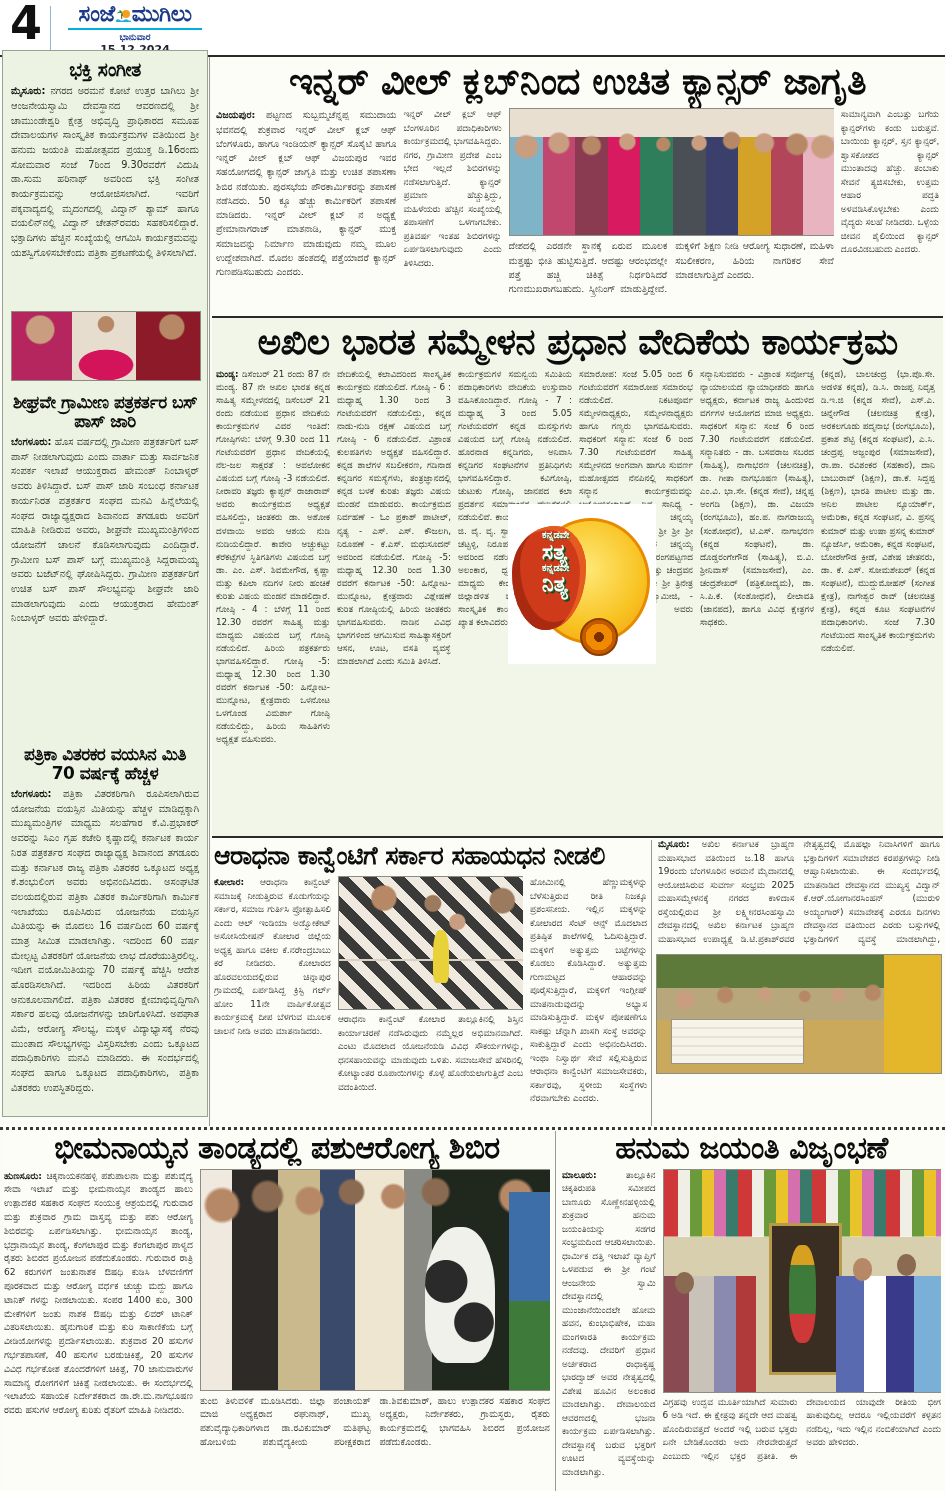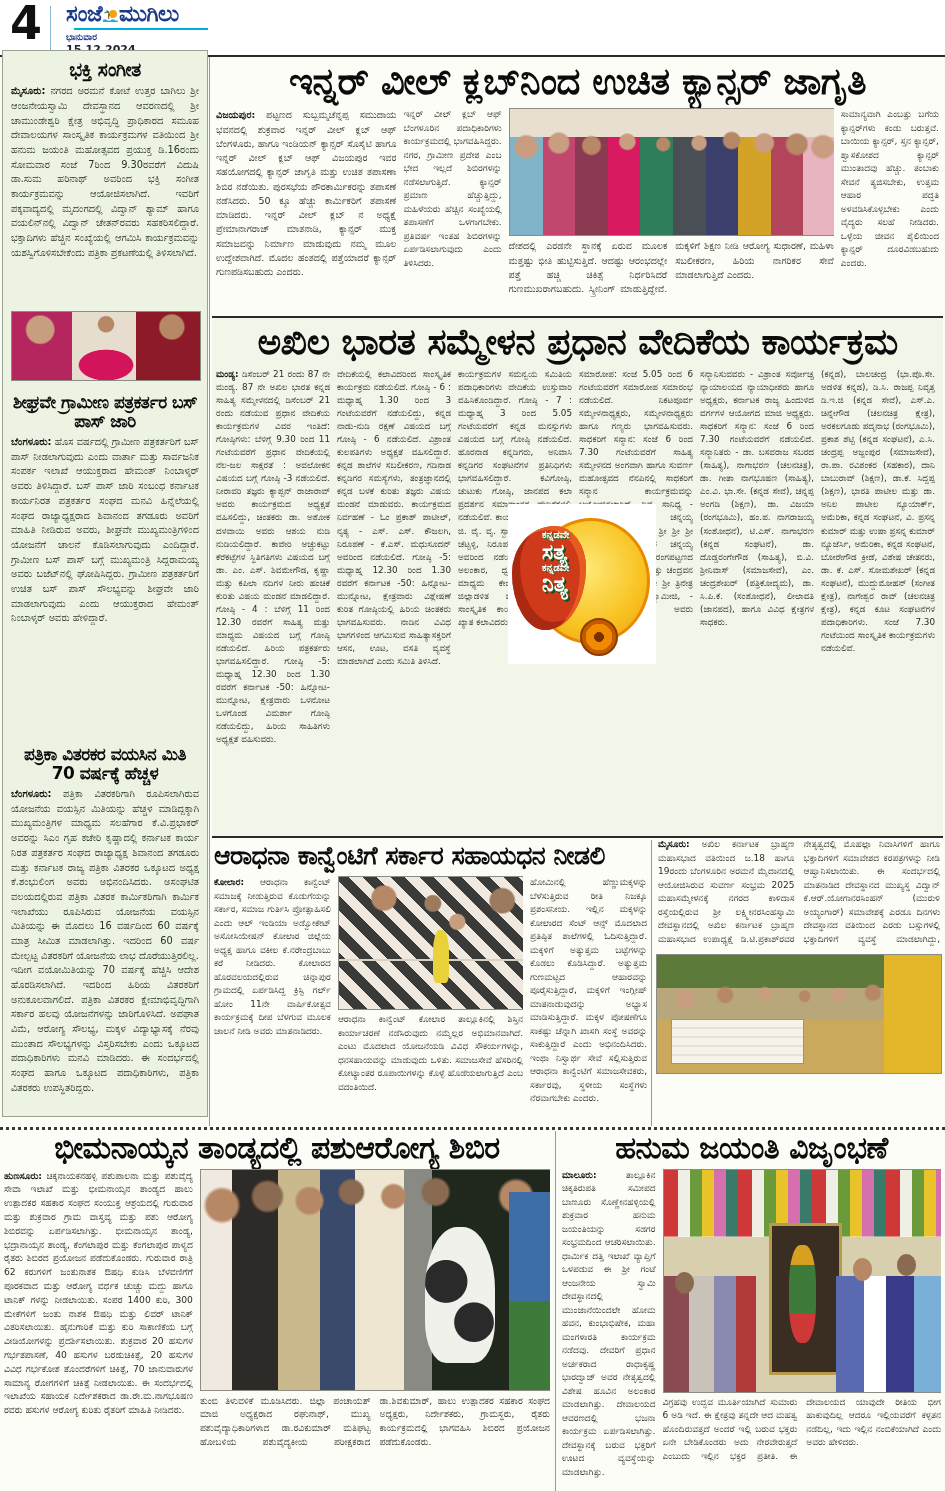--- a/index.html
+++ b/index.html
@@ -3,21 +3,21 @@
 <meta charset="utf-8">
 <style>
   html,body{margin:0;padding:0;background:#e8e8e2;}
   #page{position:relative;width:945px;height:1491px;background:#fcfcf6;margin:0 auto;
         font-family:"DejaVu Sans","Liberation Sans",sans-serif;color:#20281f;overflow:hidden;}
   
   #hdr{position:absolute;left:0;top:0;width:945px;height:55px;background:#fff;
        border-bottom:2px solid #2a2a2a;}
   #pgnum{position:absolute;left:10px;top:-4px;font-size:46px;font-weight:700;color:#111;}
   #hdr-sep{position:absolute;left:50px;top:6px;width:1px;height:44px;background:#8ab6d8;}
-  #mast{position:absolute;left:66px;top:2px;width:150px;text-align:left;}
+  #mast{position:absolute;left:60px;top:2px;width:150px;text-align:center;}
   #mast .title{font-size:22px;font-weight:700;color:#1b3a8a;letter-spacing:-0.5px;line-height:1.05;}
   #mast .rule{height:2px;background:#00aee0;margin:1px 8px 2px 8px;}
   #mast .day{font-size:9px;font-weight:700;color:#1b3a8a;}
   #mast .date{font-size:11px;font-weight:700;color:#223;}
   .palm{display:inline-block;vertical-align:middle;margin:0 1px;}
   
   .rule-v{position:absolute;width:1px;background:#9a9a92;}
   .art{position:absolute;overflow:hidden;}
   .bodytxt{font-size:9.5px;line-height:1.5;text-align:justify;color:#28301f;}
   .dl{font-weight:700;color:#10150e;}
@@ -183,21 +183,21 @@
 
   <div id="cancer" class="art">
     <div class="hl">ಇನ್ನರ್ ವೀಲ್ ಕ್ಲಬ್‌ನಿಂದ ಉಚಿತ ಕ್ಯಾನ್ಸರ್ ಜಾಗೃತಿ</div>
     <div class="cols" style="padding:0 4px;">
       <div class="col bodytxt" style="width:182px;height:198px;"><span class="dl">ವಿಜಯಪುರ:</span> <span>ಪಟ್ಟಣದ ಸುಬ್ಬಮ್ಮಚೆನ್ನಪ್ಪ ಸಮುದಾಯ ಭವನದಲ್ಲಿ ಶುಕ್ರವಾರ ಇನ್ನರ್ ವೀಲ್ ಕ್ಲಬ್ ಆಫ್ ಬೆಂಗಳೂರು, ಹಾಗೂ ಇಂಡಿಯನ್ ಕ್ಯಾನ್ಸರ್ ಸೊಸೈಟಿ ಹಾಗೂ ಇನ್ನರ್ ವೀಲ್ ಕ್ಲಬ್ ಆಫ್ ವಿಜಯಪುರ ಇವರ ಸಹಯೋಗದಲ್ಲಿ ಕ್ಯಾನ್ಸರ್ ಜಾಗೃತಿ ಮತ್ತು ಉಚಿತ ತಪಾಸಣಾ ಶಿಬಿರ ನಡೆಯಿತು. ಪುರಸಭೆಯ ಪೌರಕಾರ್ಮಿಕರನ್ನು ತಪಾಸಣೆ ನಡೆಸಿದರು. 50 ಕ್ಕೂ ಹೆಚ್ಚು ಕಾರ್ಮಿಕರಿಗೆ ತಪಾಸಣೆ ಮಾಡಿದರು. ಇನ್ನರ್ ವೀಲ್ ಕ್ಲಬ್ ನ ಅಧ್ಯಕ್ಷೆ ಪ್ರೇಮಾನಾಗರಾಜ್ ಮಾತನಾಡಿ, ಕ್ಯಾನ್ಸರ್ ಮುಕ್ತ ಸಮಾಜವನ್ನು ನಿರ್ಮಾಣ ಮಾಡುವುದು ನಮ್ಮ ಮೂಲ ಉದ್ದೇಶವಾಗಿದೆ. ಮೊದಲ ಹಂತದಲ್ಲಿ ಪತ್ತೆಯಾದರೆ ಕ್ಯಾನ್ಸರ್ ಗುಣಪಡಿಸಬಹುದು ಎಂದರು.</span></div>
       <div class="col bodytxt" style="width:99px;height:198px;font-size:9px;">ಇನ್ನರ್ ವೀಲ್ ಕ್ಲಬ್ ಆಫ್ ಬೆಂಗಳೂರಿನ ಪದಾಧಿಕಾರಿಗಳು ಕಾರ್ಯಕ್ರಮದಲ್ಲಿ ಭಾಗವಹಿಸಿದ್ದರು. ನಗರ, ಗ್ರಾಮೀಣ ಪ್ರದೇಶ ಎಂಬ ಭೇದ ಇಲ್ಲದೆ ಶಿಬಿರಗಳನ್ನು ನಡೆಸಲಾಗುತ್ತಿದೆ. ಕ್ಯಾನ್ಸರ್ ಪ್ರಮಾಣ ಹೆಚ್ಚುತ್ತಿದ್ದು, ಮಹಿಳೆಯರು ಹೆಚ್ಚಿನ ಸಂಖ್ಯೆಯಲ್ಲಿ ತಪಾಸಣೆಗೆ ಒಳಗಾಗಬೇಕು. ಪ್ರತಿವರ್ಷ ಇಂತಹ ಶಿಬಿರಗಳನ್ನು ಏರ್ಪಡಿಸಲಾಗುವುದು ಎಂದು ತಿಳಿಸಿದರು.</div>
       <div class="col" style="width:328px;">
         <div class="ph ph-cancer" style="width:326px;height:126px;"></div>
         <div class="bodytxt" style="height:66px;overflow:hidden;margin-top:3px;column-count:2;column-gap:8px;">ದೇಶದಲ್ಲಿ ಎರಡನೇ ಸ್ಥಾನಕ್ಕೆ ಏರುವ ಮೂಲಕ ಮತ್ತಷ್ಟು ಭೀತಿ ಹುಟ್ಟಿಸುತ್ತಿದೆ. ಆದಷ್ಟು ಆರಂಭದಲ್ಲೇ ಪತ್ತೆ ಹಚ್ಚಿ ಚಿಕಿತ್ಸೆ ನಿರ್ಧರಿಸಿದರೆ ಗುಣಮುಖರಾಗಬಹುದು. ಸ್ಕ್ರೀನಿಂಗ್ ಮಾಡುತ್ತಿದ್ದೇವೆ. ಮಕ್ಕಳಿಗೆ ಶಿಕ್ಷಣ ನೀಡಿ ಆರೋಗ್ಯ ಸುಧಾರಣೆ, ಮಹಿಳಾ ಸಬಲೀಕರಣ, ಹಿರಿಯ ನಾಗರಿಕರ ಸೇವೆ ಮಾಡಲಾಗುತ್ತಿದೆ ಎಂದರು.</div>
       </div>
-      <div class="col bodytxt" style="width:99px;height:198px;font-size:9px;">ಸಾಮಾನ್ಯವಾಗಿ ಎಂಬತ್ತು ಬಗೆಯ ಕ್ಯಾನ್ಸರ್‌ಗಳು ಕಂಡು ಬರುತ್ತವೆ. ಬಾಯಿಯ ಕ್ಯಾನ್ಸರ್, ಸ್ತನ ಕ್ಯಾನ್ಸರ್, ಶ್ವಾಸಕೋಶದ ಕ್ಯಾನ್ಸರ್ ಮುಂತಾದವು ಹೆಚ್ಚು. ತಂಬಾಕು ಸೇವನೆ ತ್ಯಜಿಸಬೇಕು, ಉತ್ತಮ ಆಹಾರ ಪದ್ಧತಿ ಅಳವಡಿಸಿಕೊಳ್ಳಬೇಕು ಎಂದು ವೈದ್ಯರು ಸಲಹೆ ನೀಡಿದರು. ಒಳ್ಳೆಯ ಜೀವನ ಶೈಲಿಯಿಂದ ಕ್ಯಾನ್ಸರ್ ದೂರವಿಡಬಹುದು ಎಂದರು.</div>
+      <div class="col bodytxt" style="width:99px;height:198px;font-size:9px;font-family:Liberation Serif, serif;">ಸಾಮಾನ್ಯವಾಗಿ ಎಂಬತ್ತು ಬಗೆಯ ಕ್ಯಾನ್ಸರ್‌ಗಳು ಕಂಡು ಬರುತ್ತವೆ. ಬಾಯಿಯ ಕ್ಯಾನ್ಸರ್, ಸ್ತನ ಕ್ಯಾನ್ಸರ್, ಶ್ವಾಸಕೋಶದ ಕ್ಯಾನ್ಸರ್ ಮುಂತಾದವು ಹೆಚ್ಚು. ತಂಬಾಕು ಸೇವನೆ ತ್ಯಜಿಸಬೇಕು, ಉತ್ತಮ ಆಹಾರ ಪದ್ಧತಿ ಅಳವಡಿಸಿಕೊಳ್ಳಬೇಕು ಎಂದು ವೈದ್ಯರು ಸಲಹೆ ನೀಡಿದರು. ಒಳ್ಳೆಯ ಜೀವನ ಶೈಲಿಯಿಂದ ಕ್ಯಾನ್ಸರ್ ದೂರವಿಡಬಹುದು ಎಂದರು.</div>
     </div>
   </div>
 
   <div id="sammelana" class="art">
     <div class="hl">ಅಖಿಲ ಭಾರತ ಸಮ್ಮೇಳನ ಪ್ರಧಾನ ವೇದಿಕೆಯ ಕಾರ್ಯಕ್ರಮ</div>
     <div style="position:relative;padding:0 4px;">
       <div class="cols">
         <div class="col bodytxt" style="width:114px;height:450px;"><span class="dl">ಮಂಡ್ಯ:</span> <span>ಡಿಸೆಂಬರ್ 21 ರಂದು 87 ನೇ ಮಂಡ್ಯ. 87 ನೇ ಅಖಿಲ ಭಾರತ ಕನ್ನಡ ಸಾಹಿತ್ಯ ಸಮ್ಮೇಳನದಲ್ಲಿ ಡಿಸೆಂಬರ್ 21 ರಂದು ನಡೆಯುವ ಪ್ರಧಾನ ವೇದಿಕೆಯ ಕಾರ್ಯಕ್ರಮಗಳ ವಿವರ ಇಂತಿದೆ: ಗೋಷ್ಠಿಗಳು: ಬೆಳಿಗ್ಗೆ 9.30 ರಿಂದ 11 ಗಂಟೆಯವರೆಗೆ ಪ್ರಧಾನ ವೇದಿಕೆಯಲ್ಲಿ ನೆಲ-ಜಲ ಸಾಕ್ಷರತೆ : ಅವಲೋಕನ ವಿಷಯದ ಬಗ್ಗೆ ಗೋಷ್ಠಿ -3 ನಡೆಯಲಿದೆ. ನೀರಾವರಿ ತಜ್ಞರು ಕ್ಯಾಪ್ಟನ್ ರಾಜಾರಾವ್ ಅವರು ಕಾರ್ಯಕ್ರಮದ ಅಧ್ಯಕ್ಷತೆ ವಹಿಸಲಿದ್ದು, ಚಿಂತಕರು ಡಾ. ಅಶೋಕ ದಳವಾಯಿ ಅವರು ಆಶಯ ನುಡಿ ನುಡಿಯಲಿದ್ದಾರೆ. ಕಾವೇರಿ ಅಚ್ಚುಕಟ್ಟು ಕೆರೆಕಟ್ಟೆಗಳ ಸ್ಥಿತಿಗತಿಗಳು ವಿಷಯದ ಬಗ್ಗೆ ಡಾ. ಎಂ. ಎಸ್. ಶಿವಮೇಗೌಡ, ಕೃಷ್ಣಾ ಮತ್ತು ಕಪಿಲಾ ನದಿಗಳ ನೀರು ಹಂಚಿಕೆ ಕುರಿತು ವಿಷಯ ಮಂಡನೆ ಮಾಡಲಿದ್ದಾರೆ. ಗೋಷ್ಠಿ - 4 : ಬೆಳಿಗ್ಗೆ 11 ರಿಂದ 12.30 ರವರೆಗೆ ಸಾಹಿತ್ಯ ಮತ್ತು ಮಾಧ್ಯಮ ವಿಷಯದ ಬಗ್ಗೆ ಗೋಷ್ಠಿ ನಡೆಯಲಿದೆ. ಹಿರಿಯ ಪತ್ರಕರ್ತರು ಭಾಗವಹಿಸಲಿದ್ದಾರೆ. ಗೋಷ್ಠಿ -5: ಮಧ್ಯಾಹ್ನ 12.30 ರಿಂದ 1.30 ರವರೆಗೆ ಕರ್ನಾಟಕ -50: ಹಿನ್ನೋಟ-ಮುನ್ನೋಟ, ಕ್ಷೇತ್ರವಾರು ಒಳನೋಟ ಒಳಗೊಂಡ ವಿಮರ್ಶಾ ಗೋಷ್ಠಿ ನಡೆಯಲಿದ್ದು, ಹಿರಿಯ ಸಾಹಿತಿಗಳು ಅಧ್ಯಕ್ಷತೆ ವಹಿಸುವರು.</span></div>
         <div class="col bodytxt" style="width:114px;height:450px;">ವೇದಿಕೆಯಲ್ಲಿ ಕಲಾವಿದರಿಂದ ಸಾಂಸ್ಕೃತಿಕ ಕಾರ್ಯಕ್ರಮ ನಡೆಯಲಿದೆ. ಗೋಷ್ಠಿ - 6 : ಮಧ್ಯಾಹ್ನ 1.30 ರಿಂದ 3 ಗಂಟೆಯವರೆಗೆ ನಡೆಯಲಿದ್ದು, ಕನ್ನಡ ನಾಡು-ನುಡಿ ರಕ್ಷಣೆ ವಿಷಯದ ಬಗ್ಗೆ ಗೋಷ್ಠಿ - 6 ನಡೆಯಲಿದೆ. ವಿಶ್ರಾಂತ ಕುಲಪತಿಗಳು ಅಧ್ಯಕ್ಷತೆ ವಹಿಸಲಿದ್ದಾರೆ. ಕನ್ನಡ ಶಾಲೆಗಳ ಸಬಲೀಕರಣ, ಗಡಿನಾಡ ಕನ್ನಡಿಗರ ಸಮಸ್ಯೆಗಳು, ತಂತ್ರಜ್ಞಾನದಲ್ಲಿ ಕನ್ನಡ ಬಳಕೆ ಕುರಿತು ತಜ್ಞರು ವಿಷಯ ಮಂಡನೆ ಮಾಡುವರು. ಕಾರ್ಯಕ್ರಮದ ನಿರ್ವಹಣೆ - ಓಂ ಪ್ರಕಾಶ್ ಪಾಟೀಲ್, ನೃತ್ಯ - ಎಸ್. ಎಸ್. ಕೌಜಲಗಿ, ನಿರೂಪಣೆ - ಕೆ.ಎಸ್. ಮಧುಸೂದನ್ ಅವರಿಂದ ನಡೆಯಲಿದೆ. ಗೋಷ್ಠಿ -5: ಮಧ್ಯಾಹ್ನ 12.30 ರಿಂದ 1.30 ರವರೆಗೆ ಕರ್ನಾಟಕ -50: ಹಿನ್ನೋಟ-ಮುನ್ನೋಟ, ಕ್ಷೇತ್ರವಾರು ವಿಶ್ಲೇಷಣೆ ಕುರಿತ ಗೋಷ್ಠಿಯಲ್ಲಿ ಹಿರಿಯ ಚಿಂತಕರು ಭಾಗವಹಿಸುವರು. ನಾಡಿನ ವಿವಿಧ ಭಾಗಗಳಿಂದ ಆಗಮಿಸುವ ಸಾಹಿತ್ಯಾಸಕ್ತರಿಗೆ ಆಸನ, ಊಟ, ವಸತಿ ವ್ಯವಸ್ಥೆ ಮಾಡಲಾಗಿದೆ ಎಂದು ಸಮಿತಿ ತಿಳಿಸಿದೆ.</div>
         <div class="col bodytxt" style="width:114px;height:450px;">ಕಾರ್ಯಕ್ರಮಗಳ ಸಮನ್ವಯ ಸಮಿತಿಯ ಪದಾಧಿಕಾರಿಗಳು ವೇದಿಕೆಯ ಉಸ್ತುವಾರಿ ವಹಿಸಿಕೊಂಡಿದ್ದಾರೆ. ಗೋಷ್ಠಿ - 7 : ಮಧ್ಯಾಹ್ನ 3 ರಿಂದ 5.05 ಗಂಟೆಯವರೆಗೆ ಕನ್ನಡ ಮನಸ್ಸುಗಳು ವಿಷಯದ ಬಗ್ಗೆ ಗೋಷ್ಠಿ ನಡೆಯಲಿದೆ. ಹೊರನಾಡ ಕನ್ನಡಿಗರು, ಅನಿವಾಸಿ ಕನ್ನಡಿಗರ ಸಂಘಟನೆಗಳ ಪ್ರತಿನಿಧಿಗಳು ಭಾಗವಹಿಸಲಿದ್ದಾರೆ. ಕವಿಗೋಷ್ಠಿ, ಚುಟುಕು ಗೋಷ್ಠಿ, ಜಾನಪದ ಕಲಾ ಪ್ರದರ್ಶನ ಸಮಾನಾಂತರ ವೇದಿಕೆಗಳಲ್ಲಿ ನಡೆಯಲಿವೆ. ಕಾರ್ಯಕ್ರಮದ ನಿರ್ವಹಣೆ - ಜಿ. ವೈ. ವೃ. ಸ್ವಾಮಿ, ನೃತ್ಯ - ಸುರೇಶ್ ಚೆಟ್ಟಳ್ಳಿ, ನಿರೂಪಣೆ - ಡಾ. ರೇಷ್ಮಾ ಅವರಿಂದ ನಡೆಯಲಿದೆ. ಸಭಾಂಗಣದ ಅಲಂಕಾರ, ಧ್ವನಿ-ಬೆಳಕಿನ ವ್ಯವಸ್ಥೆ, ಮಾಧ್ಯಮ ಕೇಂದ್ರದ ವ್ಯವಸ್ಥೆಯನ್ನು ಜಿಲ್ಲಾಡಳಿತ ಮಾಡಿದೆ. ಸಂಜೆಯ ಸಾಂಸ್ಕೃತಿಕ ಕಾರ್ಯಕ್ರಮದಲ್ಲಿ ನಾಡಿನ ಖ್ಯಾತ ಕಲಾವಿದರು ಭಾಗವಹಿಸುವರು.</div>

